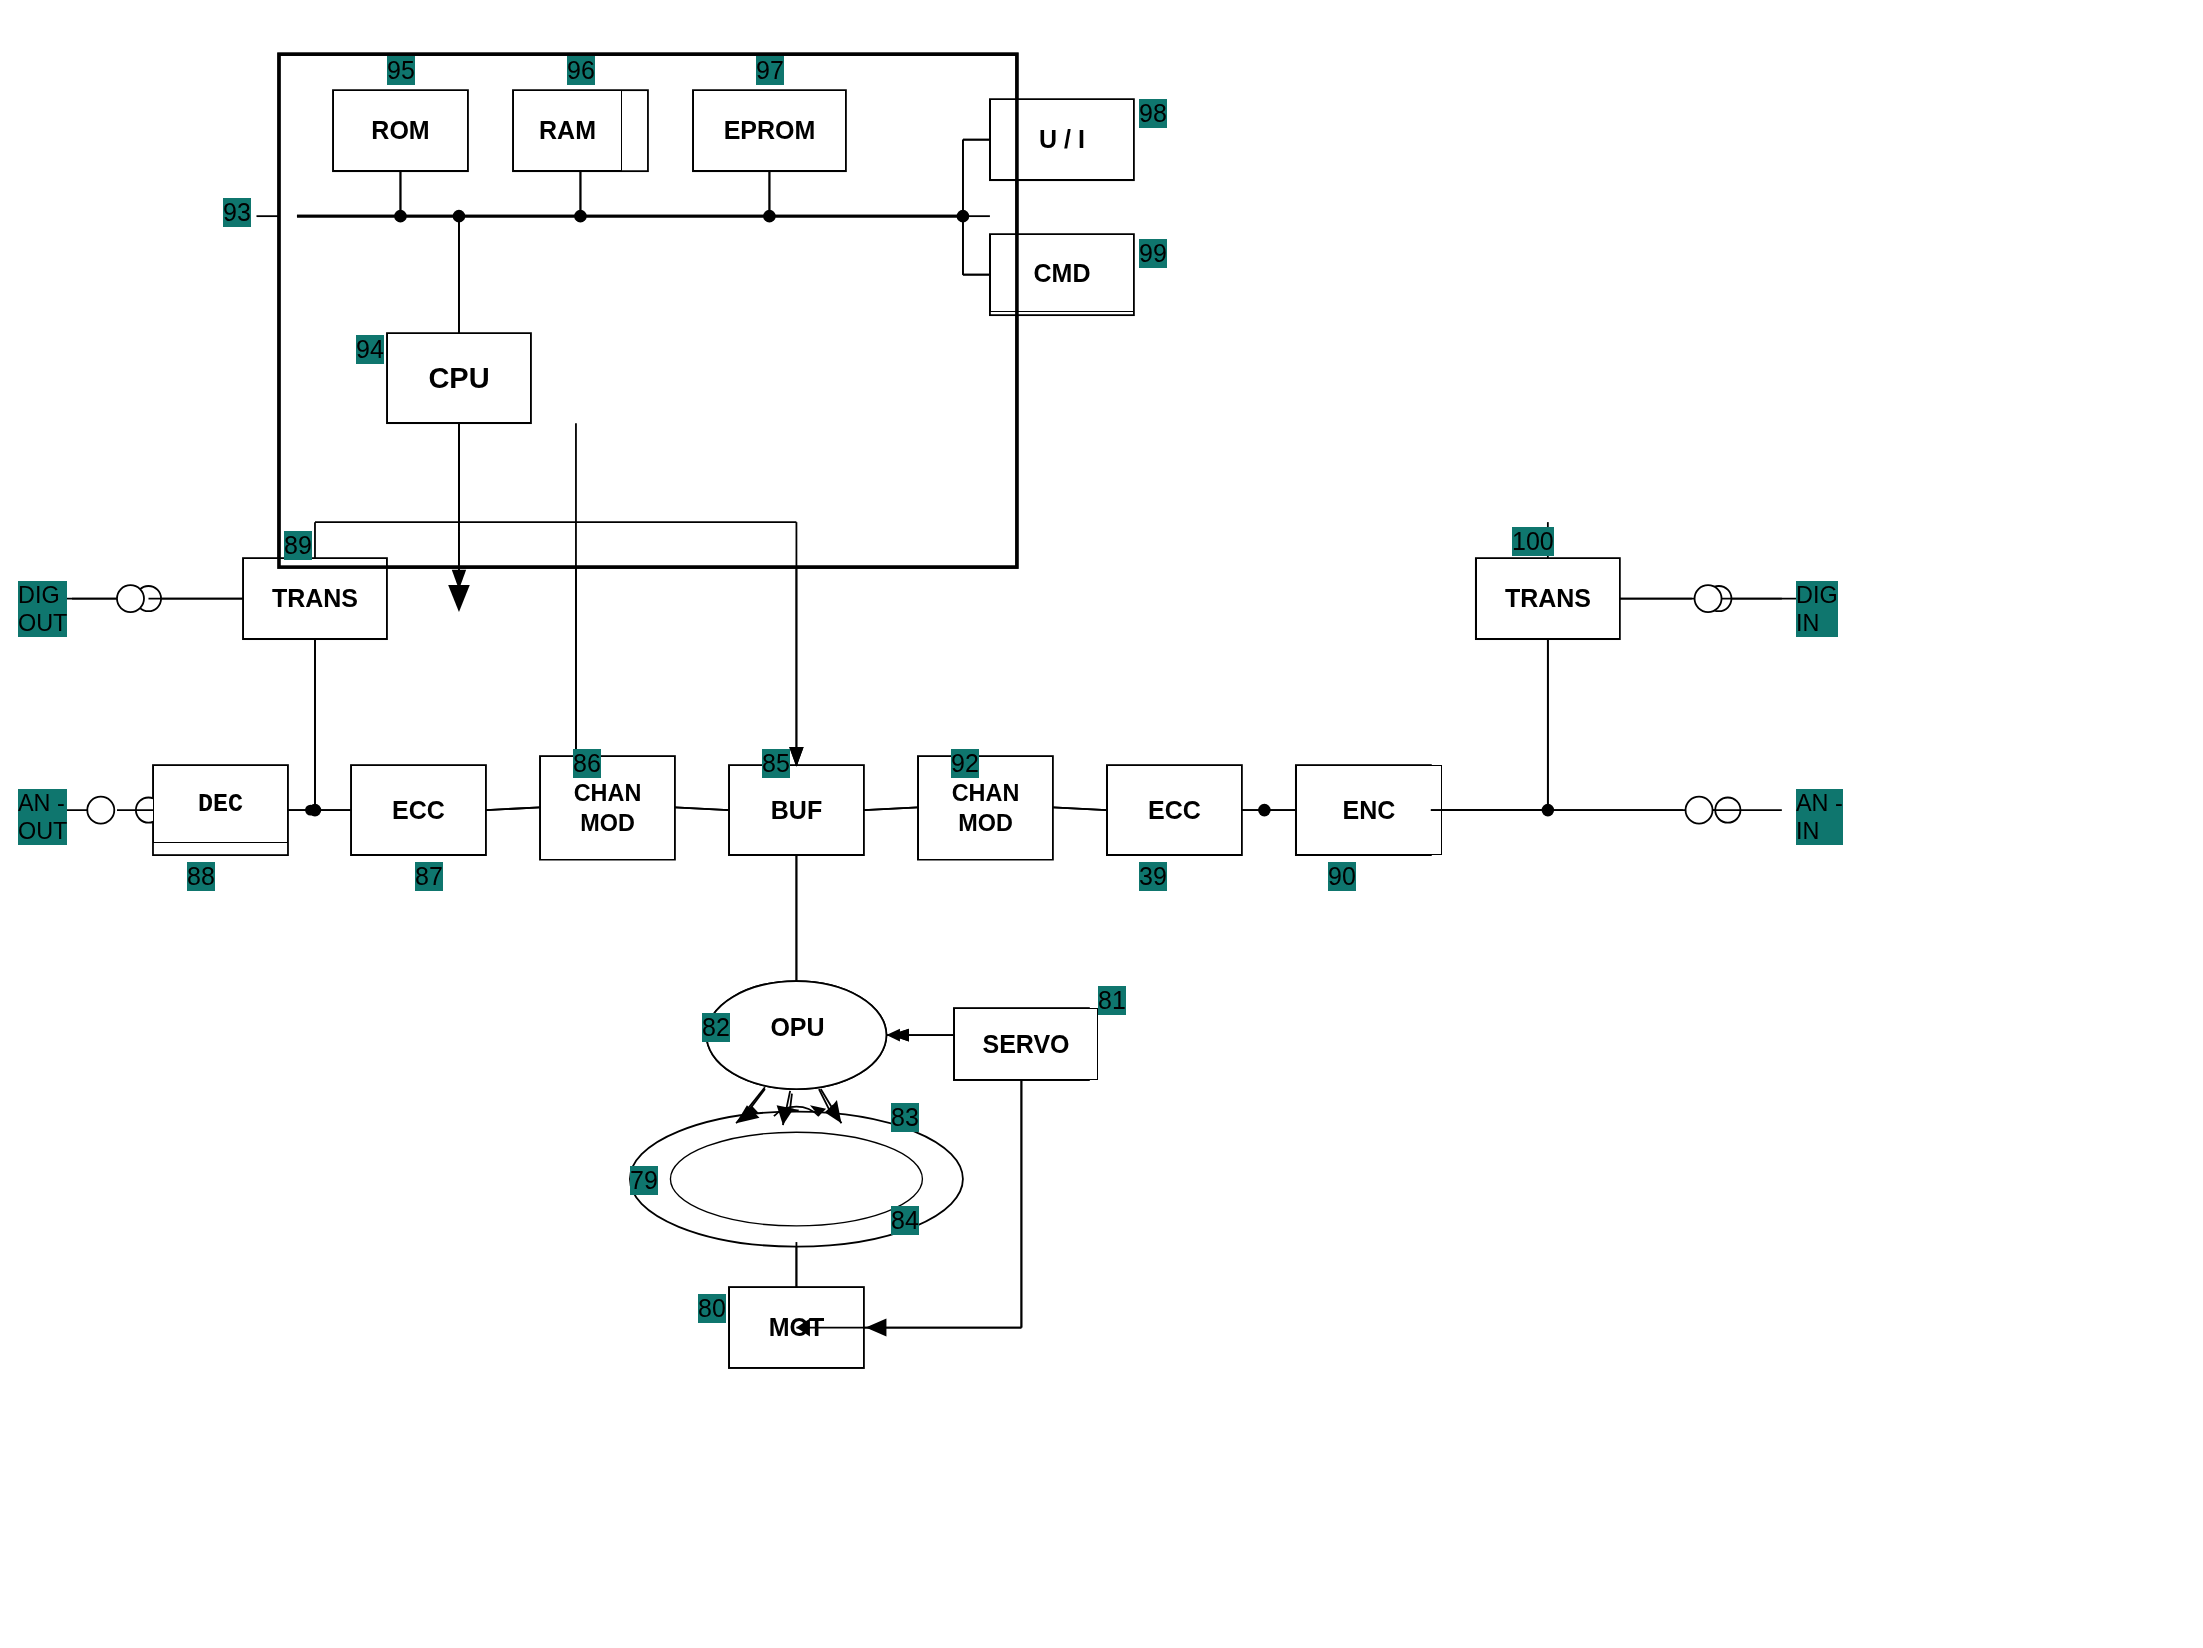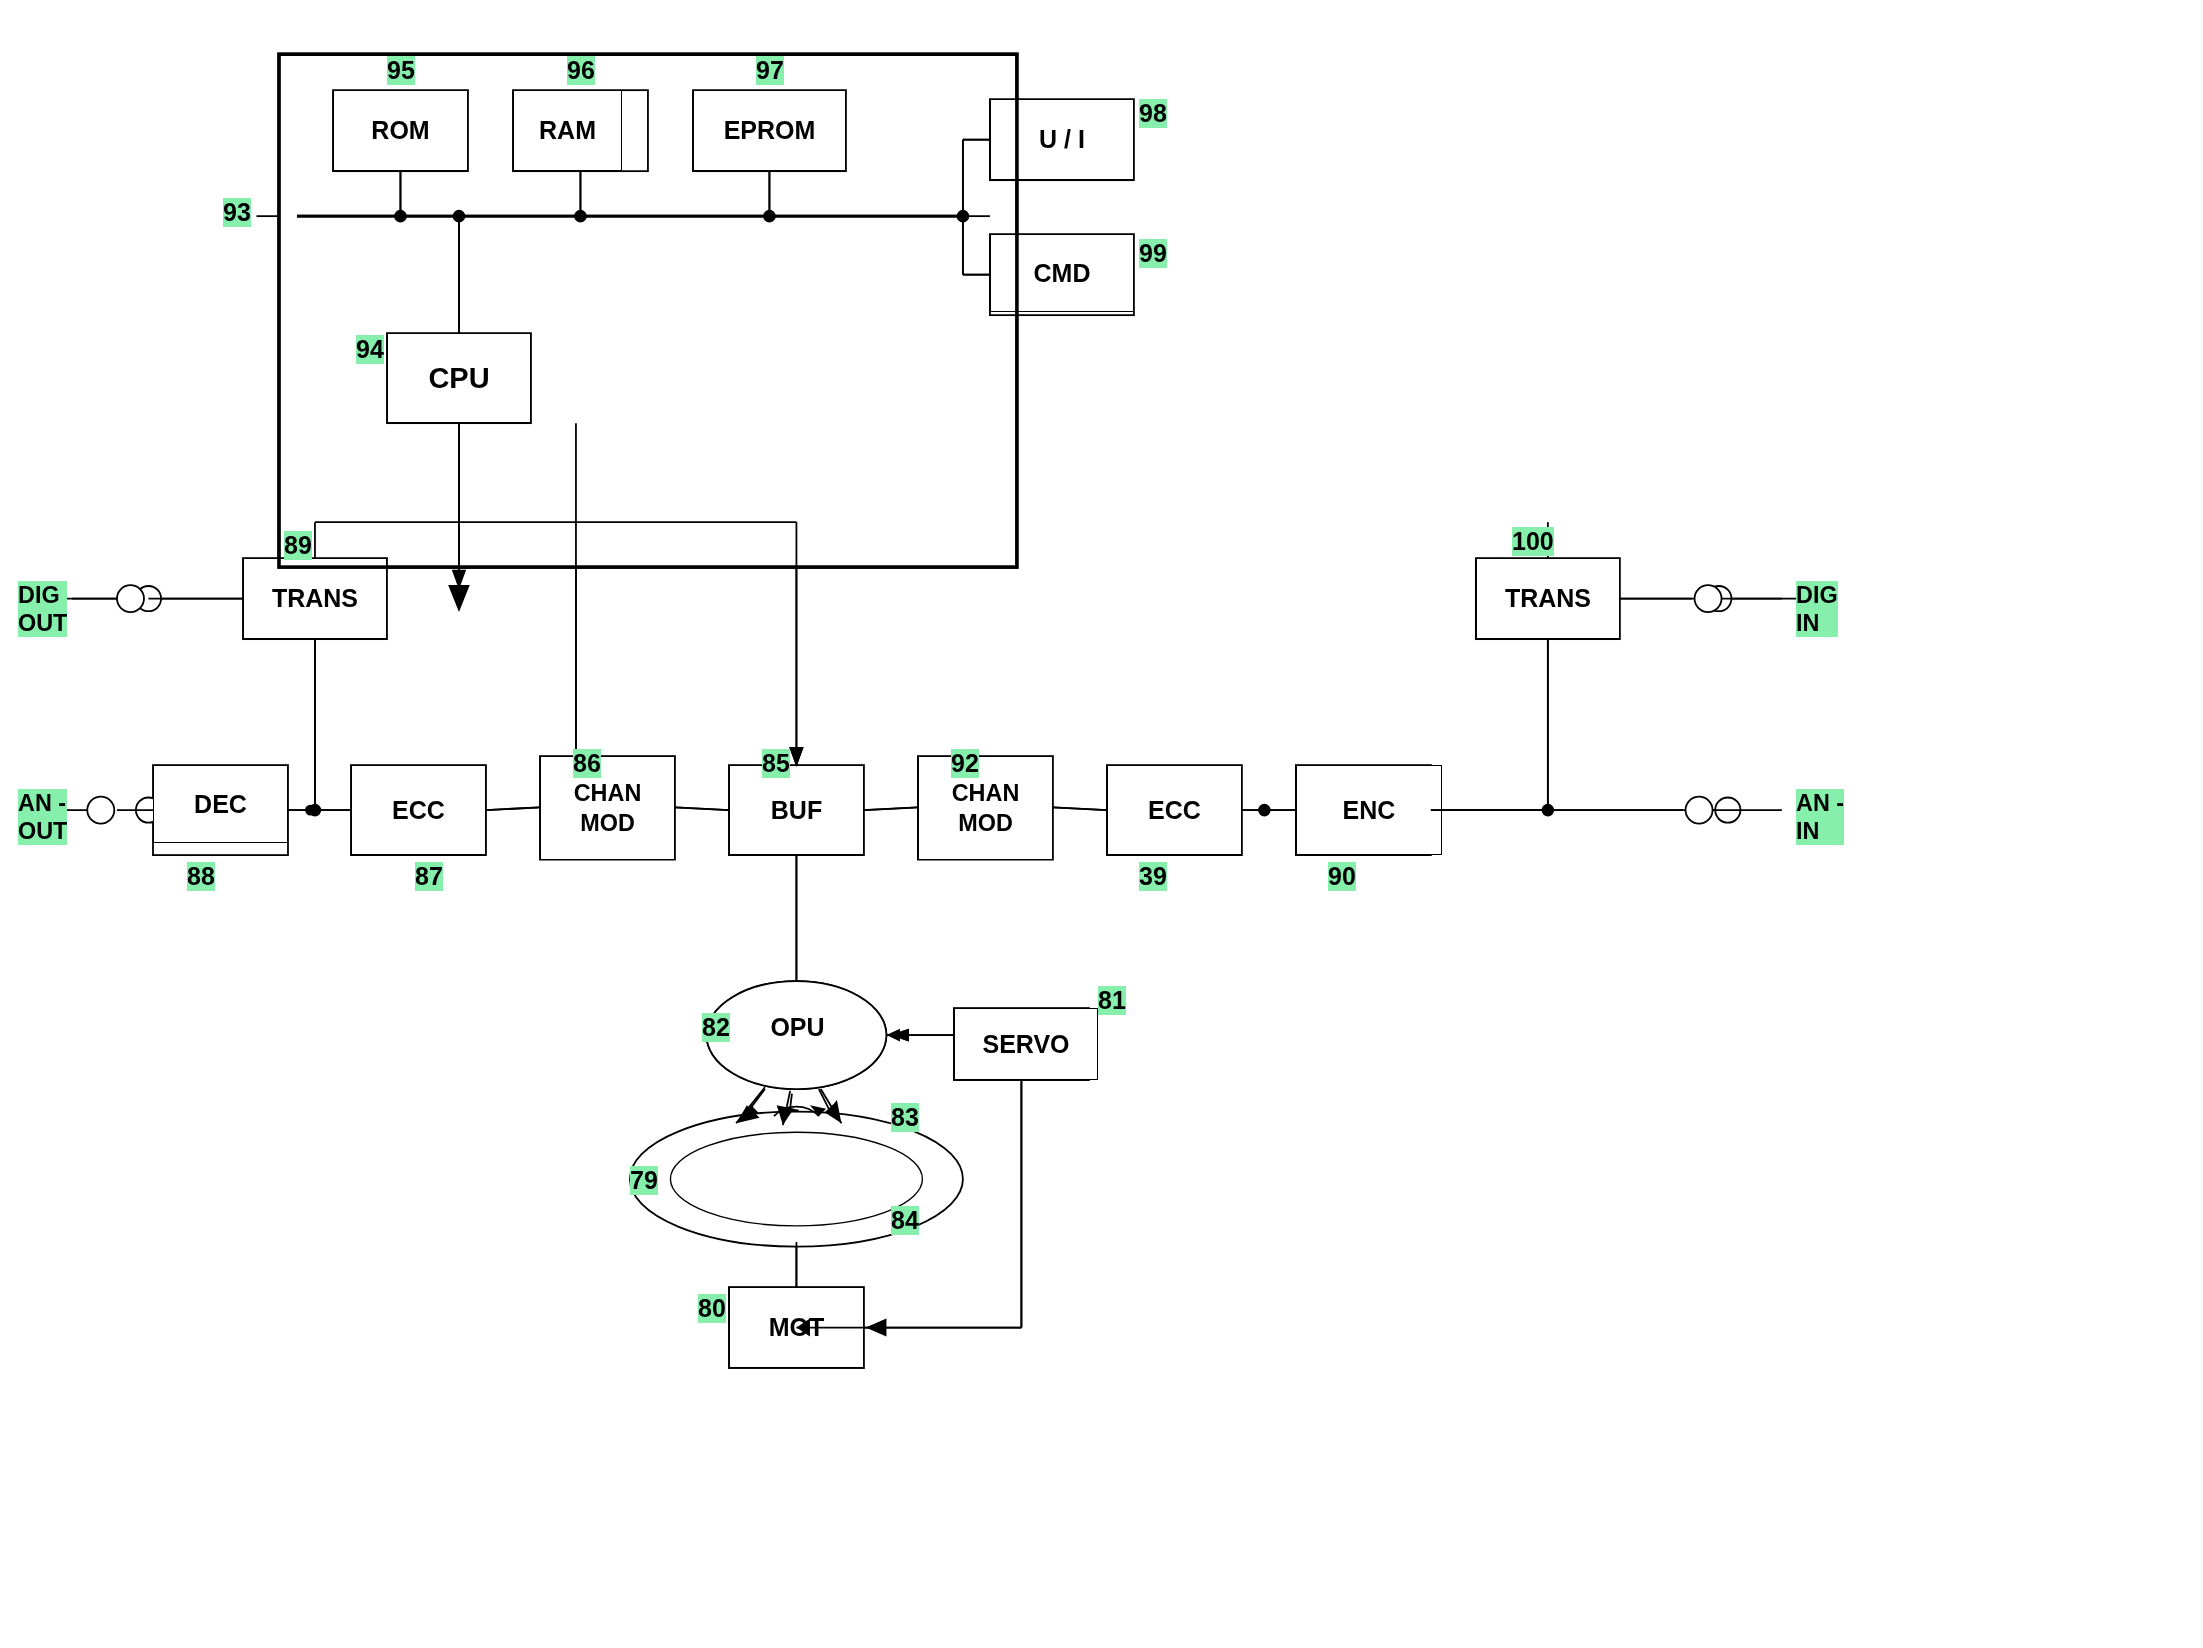--- a/index.html
+++ b/index.html
@@ -23,22 +23,22 @@
       align-items: center;
       justify-content: center;
       background: #fff;
       font-size: 25px;
       font-weight: bold;
       text-align: center;
     }
     .label {
       position: absolute;
       font-size: 25px;
-      font-weight: bold;
-      background: #86efac;
+      font-weight: normal;
+      background: #0f766e;
     }
     svg.lines {
       position: absolute;
       top: 0;
       left: 0;
       width: 2203px;
       height: 1649px;
       pointer-events: none;
     }
   </style>
@@ -216,21 +216,21 @@
   </div>
 
   <div class="box" style="left:243px;top:558px;width:144px;height:81px;font-size:25px;">
     <span>TRANS</span>
   </div>
 
   <div class="box" style="left:1476px;top:558px;width:144px;height:81px;font-size:25px;">
     <span>TRANS</span>
   </div>
 
-  <div class="box" style="left:153px;top:765px;width:135px;height:78px;font-size:25px;">
+  <div class="box" style="left:153px;top:765px;width:135px;height:78px;font-size:25px;font-family:Liberation Mono, monospace;">
     <span>DEC</span>
   </div>
 
   <div class="box" style="left:351px;top:765px;width:135px;height:90px;font-size:25px;">
     <span>ECC</span>
   </div>
 
   <div class="box" style="left:540px;top:756px;width:135px;height:104px;font-size:23.4px;line-height:1.3;">
     <span>CHAN<br>MOD</span>
   </div>

